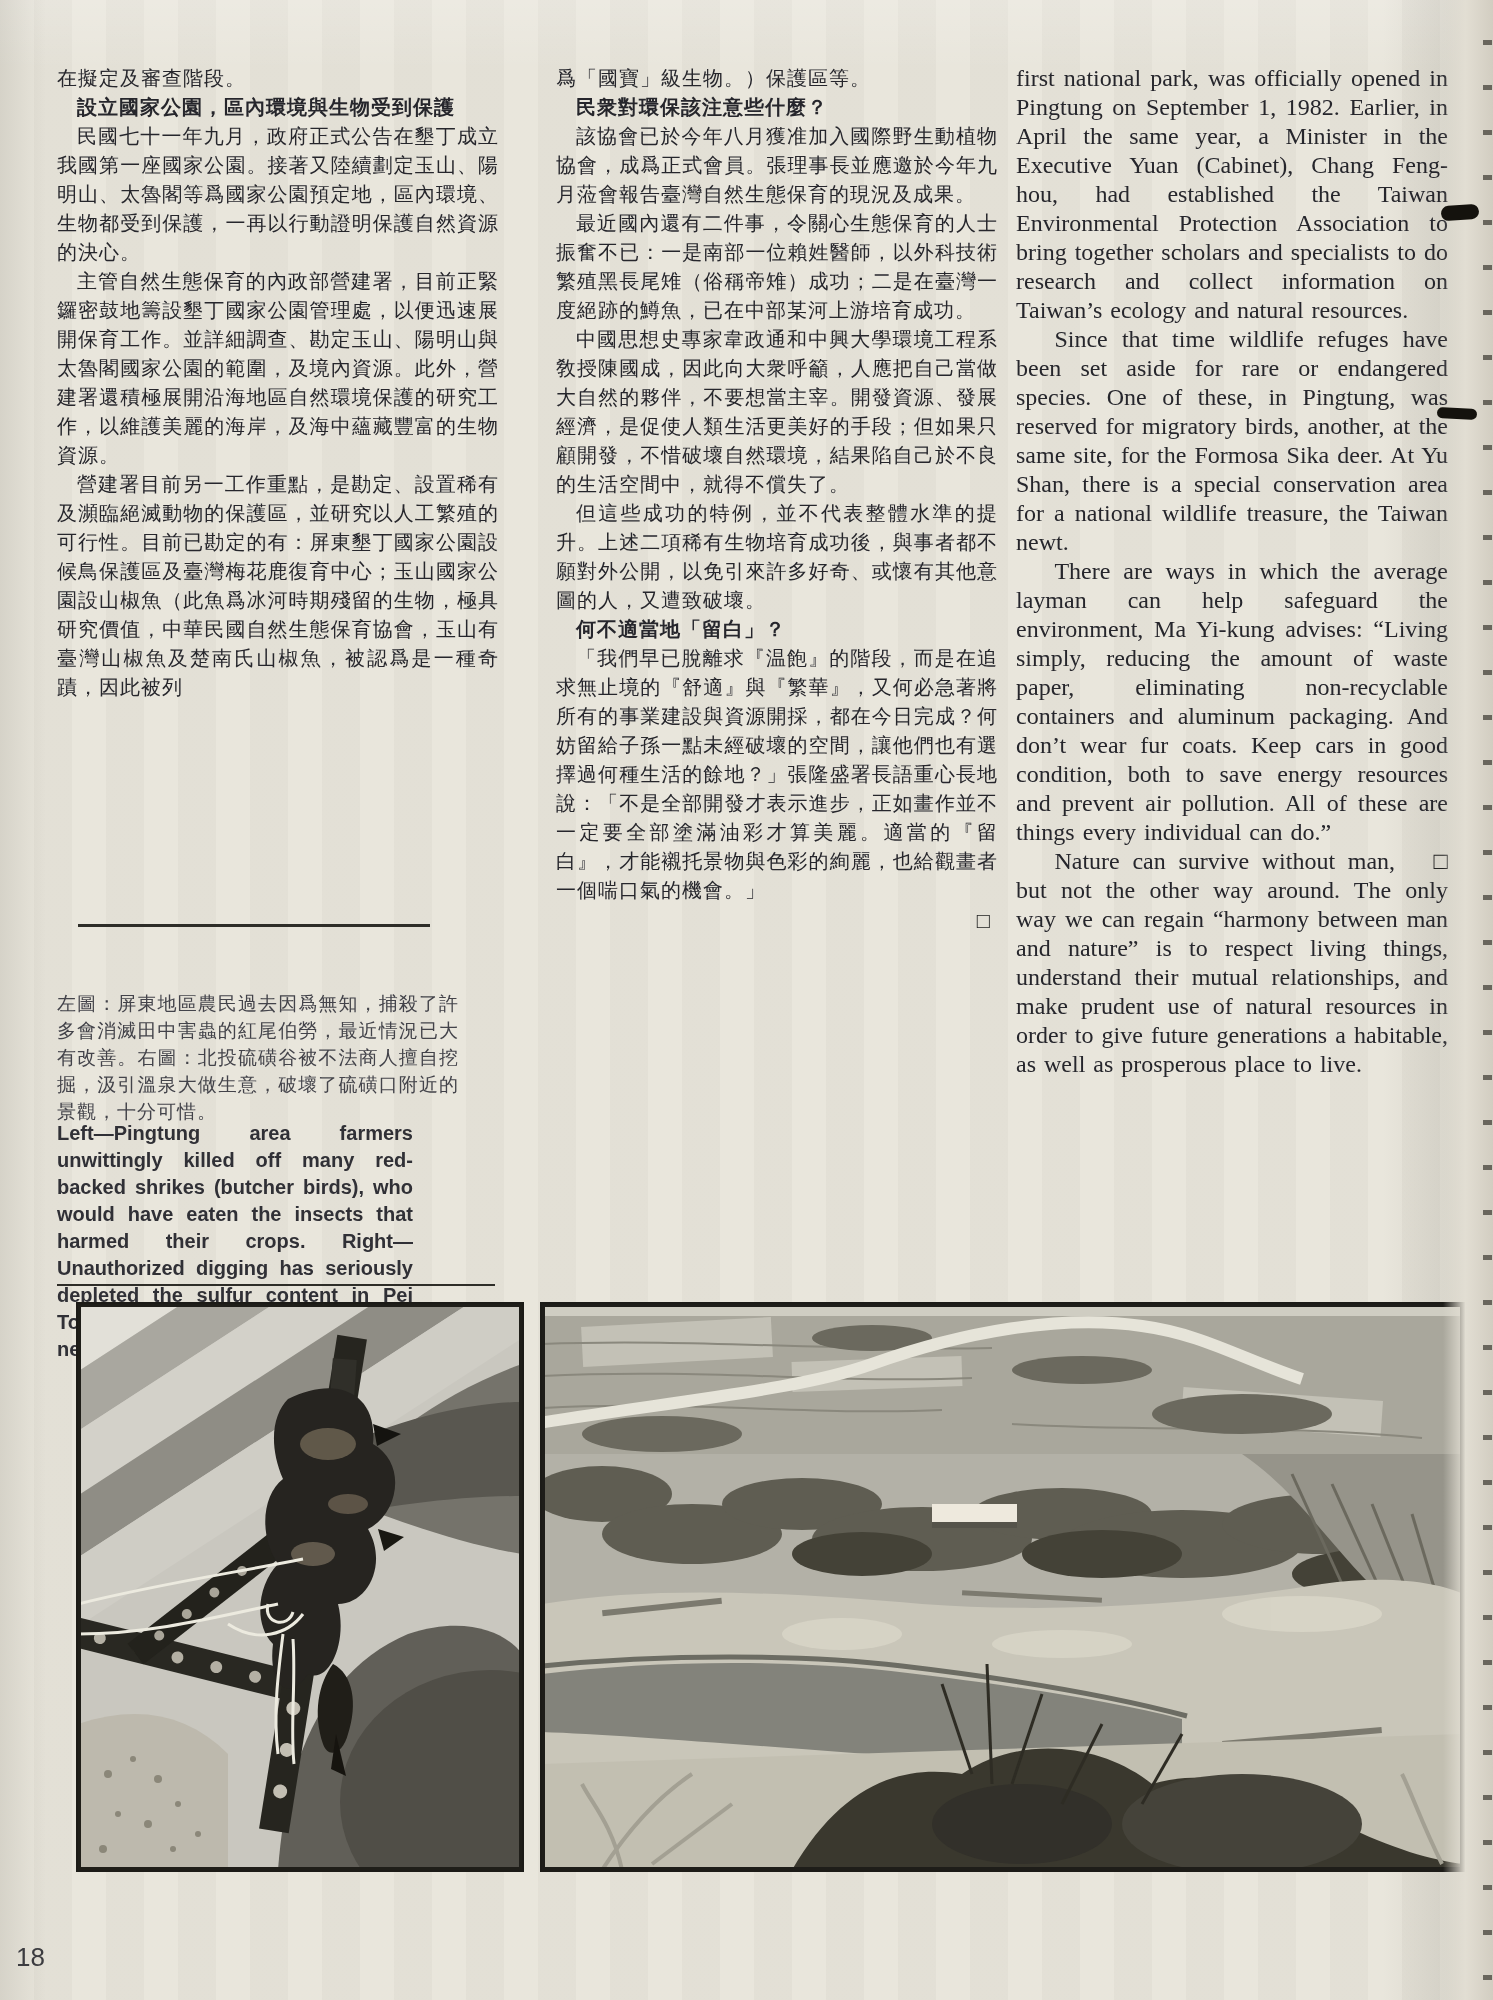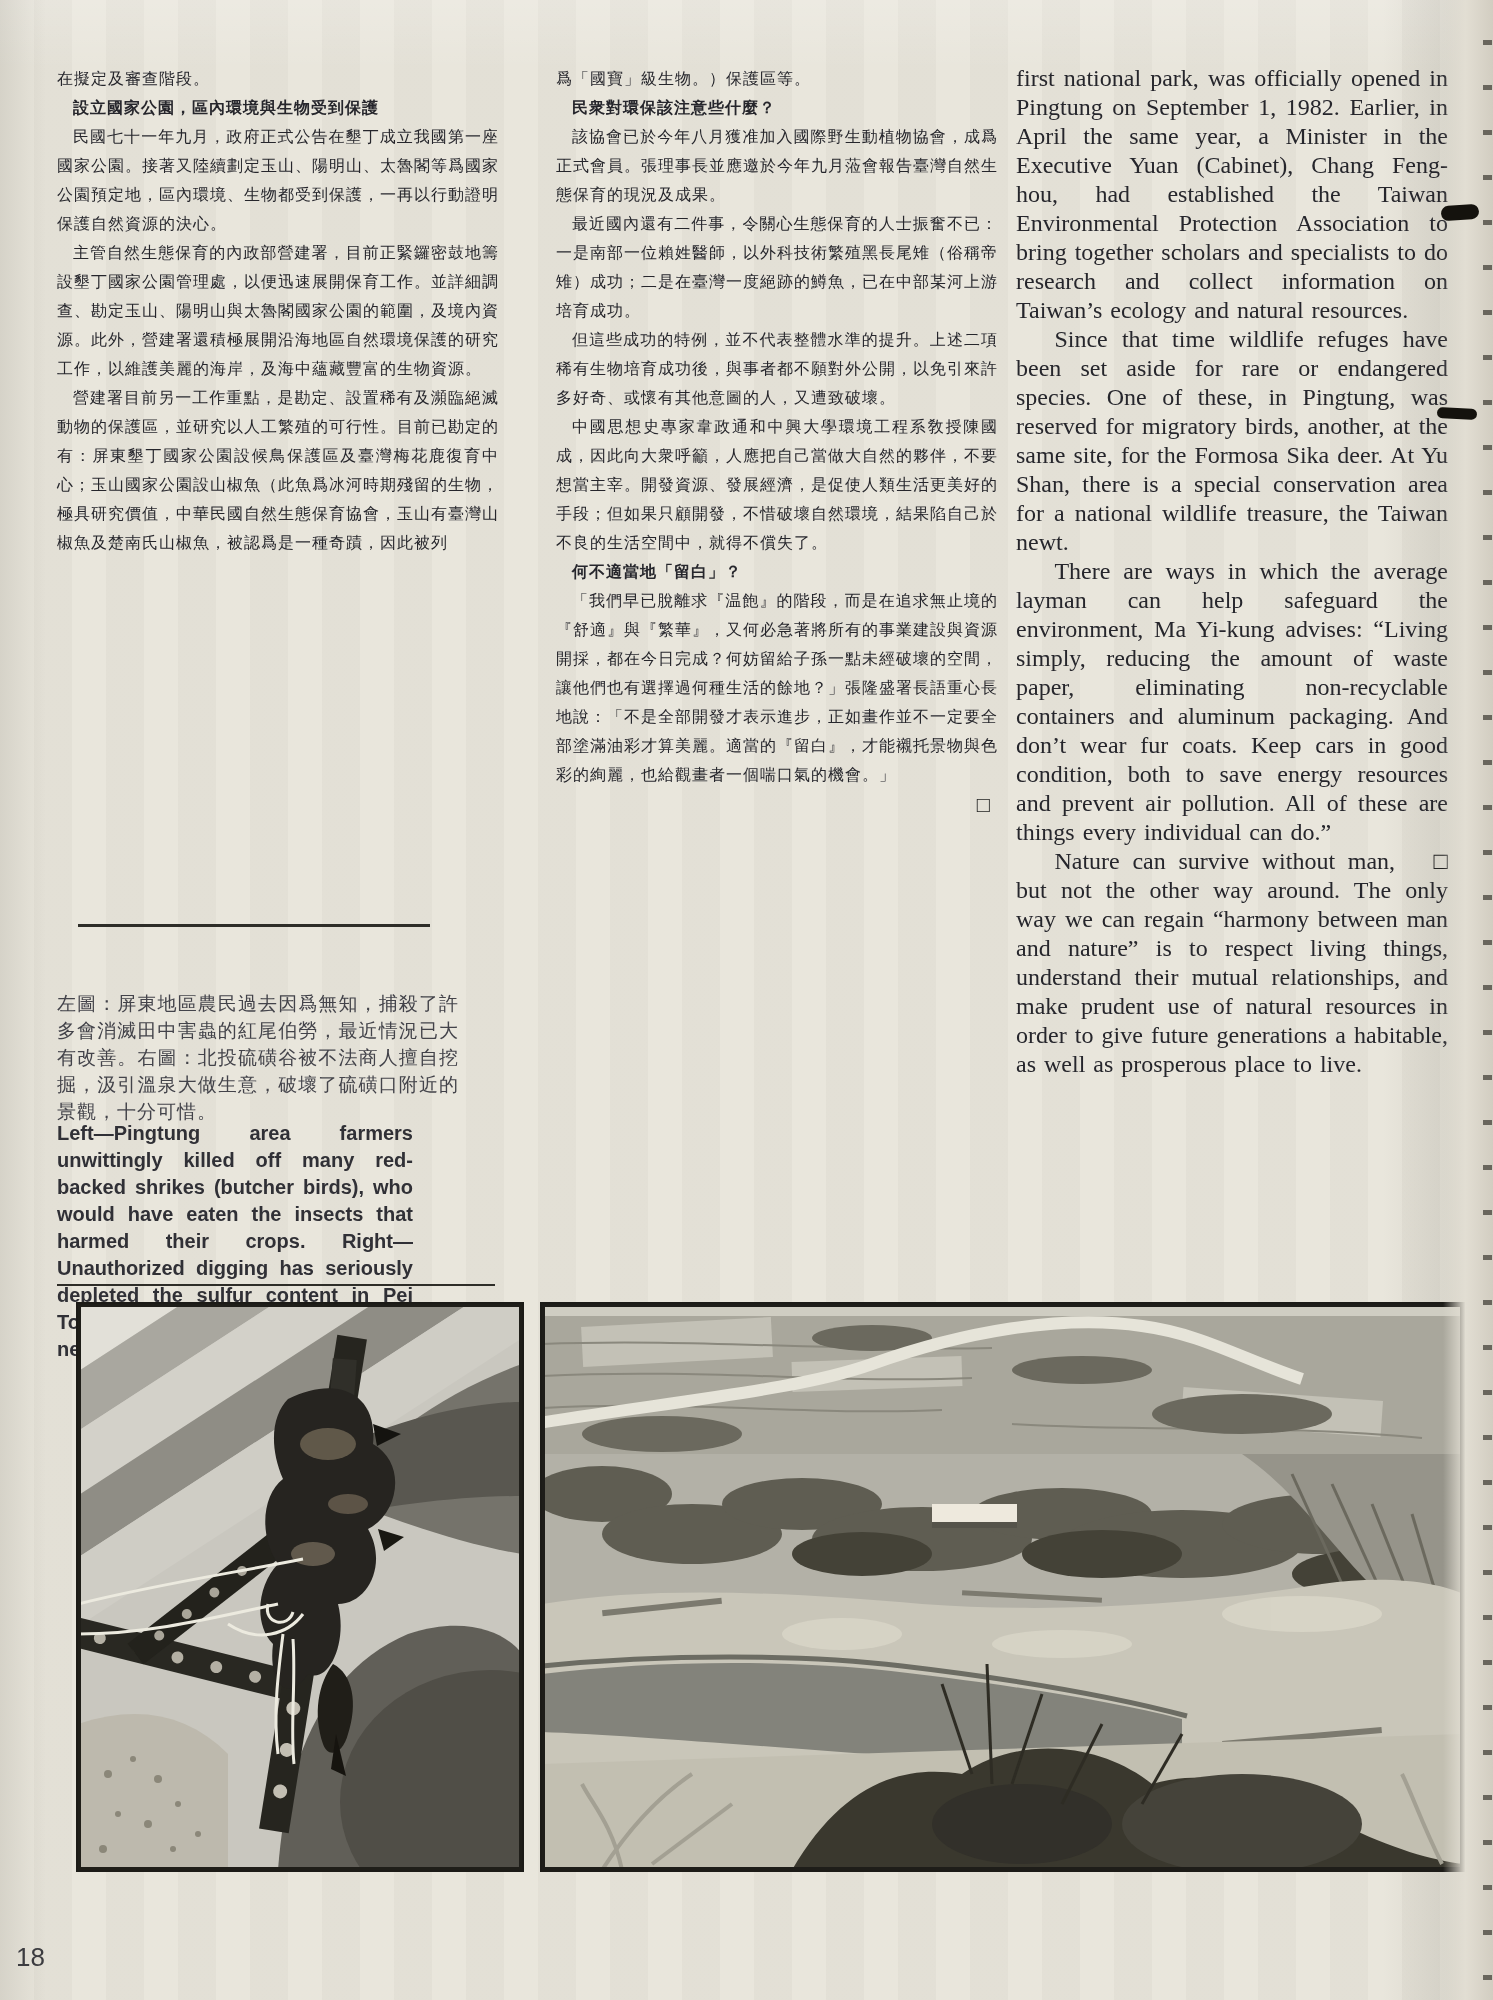--- a/index.html
+++ b/index.html
@@ -10,21 +10,21 @@
       linear-gradient(90deg, rgba(96,92,80,.14) 0px, rgba(96,92,80,0) 46px),
       linear-gradient(270deg, rgba(96,92,80,.20) 0px, rgba(96,92,80,0) 110px),
       linear-gradient(180deg, rgba(255,255,255,.18) 0px, rgba(255,255,255,0) 70px),
       repeating-linear-gradient(90deg, rgba(255,255,255,.04) 0 34px, rgba(70,66,55,.03) 34px 72px);
     font-family:"Liberation Serif","DejaVu Serif",serif;
   }
   .col{position:absolute;top:64px;}
   .col-left{left:57px;width:442px;}
   .col-mid{left:556px;width:442px;}
   .col-right{left:1016px;width:432px;}
-  .cjk p{margin:0;font-size:16px;line-height:29px;letter-spacing:1px;
+  .cjk p{margin:0;font-size:20px;line-height:29px;letter-spacing:1px;
      text-align:justify;color:#26262c;}
   .cjk p.ind{text-indent:1em;}
   .hd{font-weight:700;font-size:25px;line-height:36px;margin:12px 0 10px;
       text-indent:1em;letter-spacing:3px;color:#1d1d21;}
   .en p{margin:0;font-size:24px;line-height:29px;text-align:justify;
       word-spacing:2px;color:#26262c;}
   .en p.ind{text-indent:1.6em;}
   .endline{text-align:right;font-size:22px;line-height:32px;padding-right:8px;color:#222;}
   .sq-inline{float:right;color:#222;}
   .rule{position:absolute;background:#2e2d28;}
@@ -61,22 +61,22 @@
     <p class="ind">民國七十一年九月，政府正式公告在墾丁成立我國第一座國家公園。接著又陸續劃定玉山、陽明山、太魯閣等爲國家公園預定地，區內環境、生物都受到保護，一再以行動證明保護自然資源的決心。</p>
     <p class="ind">主管自然生態保育的內政部營建署，目前正緊鑼密鼓地籌設墾丁國家公園管理處，以便迅速展開保育工作。並詳細調查、勘定玉山、陽明山與太魯閣國家公園的範圍，及境內資源。此外，營建署還積極展開沿海地區自然環境保護的研究工作，以維護美麗的海岸，及海中蘊藏豐富的生物資源。</p>
     <p class="ind">營建署目前另一工作重點，是勘定、設置稀有及瀕臨絕滅動物的保護區，並研究以人工繁殖的可行性。目前已勘定的有：屏東墾丁國家公園設候鳥保護區及臺灣梅花鹿復育中心；玉山國家公園設山椒魚（此魚爲冰河時期殘留的生物，極具研究價值，中華民國自然生態保育協會，玉山有臺灣山椒魚及楚南氏山椒魚，被認爲是一種奇蹟，因此被列</p>
   </div>
 
   <div class="col col-mid cjk">
     <p>爲「國寶」級生物。）保護區等。</p>
     <p class="hd">民衆對環保該注意些什麼？</p>
     <p class="ind">該協會已於今年八月獲准加入國際野生動植物協會，成爲正式會員。張理事長並應邀於今年九月蒞會報告臺灣自然生態保育的現況及成果。</p>
     <p class="ind">最近國內還有二件事，令關心生態保育的人士振奮不已：一是南部一位賴姓醫師，以外科技術繁殖黑長尾雉（俗稱帝雉）成功；二是在臺灣一度絕跡的鱒魚，已在中部某河上游培育成功。</p>
+    <p class="ind">中國思想史專家韋政通和中興大學環境工程系敎授陳國成，因此向大衆呼籲，人應把自己當做大自然的夥伴，不要想當主宰。開發資源、發展經濟，是促使人類生活更美好的手段；但如果只顧開發，不惜破壞自然環境，結果陷自己於不良的生活空間中，就得不償失了。</p>
     <p class="ind">但這些成功的特例，並不代表整體水準的提升。上述二項稀有生物培育成功後，與事者都不願對外公開，以免引來許多好奇、或懷有其他意圖的人，又遭致破壞。</p>
-    <p class="ind">中國思想史專家韋政通和中興大學環境工程系敎授陳國成，因此向大衆呼籲，人應把自己當做大自然的夥伴，不要想當主宰。開發資源、發展經濟，是促使人類生活更美好的手段；但如果只顧開發，不惜破壞自然環境，結果陷自己於不良的生活空間中，就得不償失了。</p>
     <p class="hd">何不適當地「留白」？</p>
     <p class="ind">「我們早已脫離求『温飽』的階段，而是在追求無止境的『舒適』與『繁華』，又何必急著將所有的事業建設與資源開採，都在今日完成？何妨留給子孫一點未經破壞的空間，讓他們也有選擇過何種生活的餘地？」張隆盛署長語重心長地說：「不是全部開發才表示進步，正如畫作並不一定要全部塗滿油彩才算美麗。適當的『留白』，才能襯托景物與色彩的絢麗，也給觀畫者一個喘口氣的機會。」</p>
     <div class="endline">□</div>
   </div>
 
   <div class="col col-right en">
     <p>first national park, was officially opened in Pingtung on September 1, 1982. Earlier, in April the same year, a Minister in the Executive Yuan (Cabinet), Chang Feng-hou, had established the Taiwan Environmental Protection Association to bring together scholars and specialists to do research and collect information on Taiwan’s ecology and natural resources.</p>
     <p class="ind">Since that time wildlife refuges have been set aside for rare or endangered species. One of these, in Pingtung, was reserved for migratory birds, another, at the same site, for the Formosa Sika deer. At Yu Shan, there is a special conservation area for a national wildlife treasure, the Taiwan newt.</p>
     <p class="ind">There are ways in which the average layman can help safeguard the environment, Ma Yi-kung advises: “Living simply, reducing the amount of waste paper, eliminating non-recyclable containers and aluminum packaging. And don’t wear fur coats. Keep cars in good condition, both to save energy resources and prevent air pollution. All of these are things every individual can do.”</p>
     <p class="ind"><span class="sq-inline">□</span><span>Nature can survive without man, but not the other way around. The only way we can regain “harmony between man and nature” is to respect living things, understand their mutual relationships, and make prudent use of natural resources in order to give future generations a habitable, as well as prosperous place to live.</span></p>

